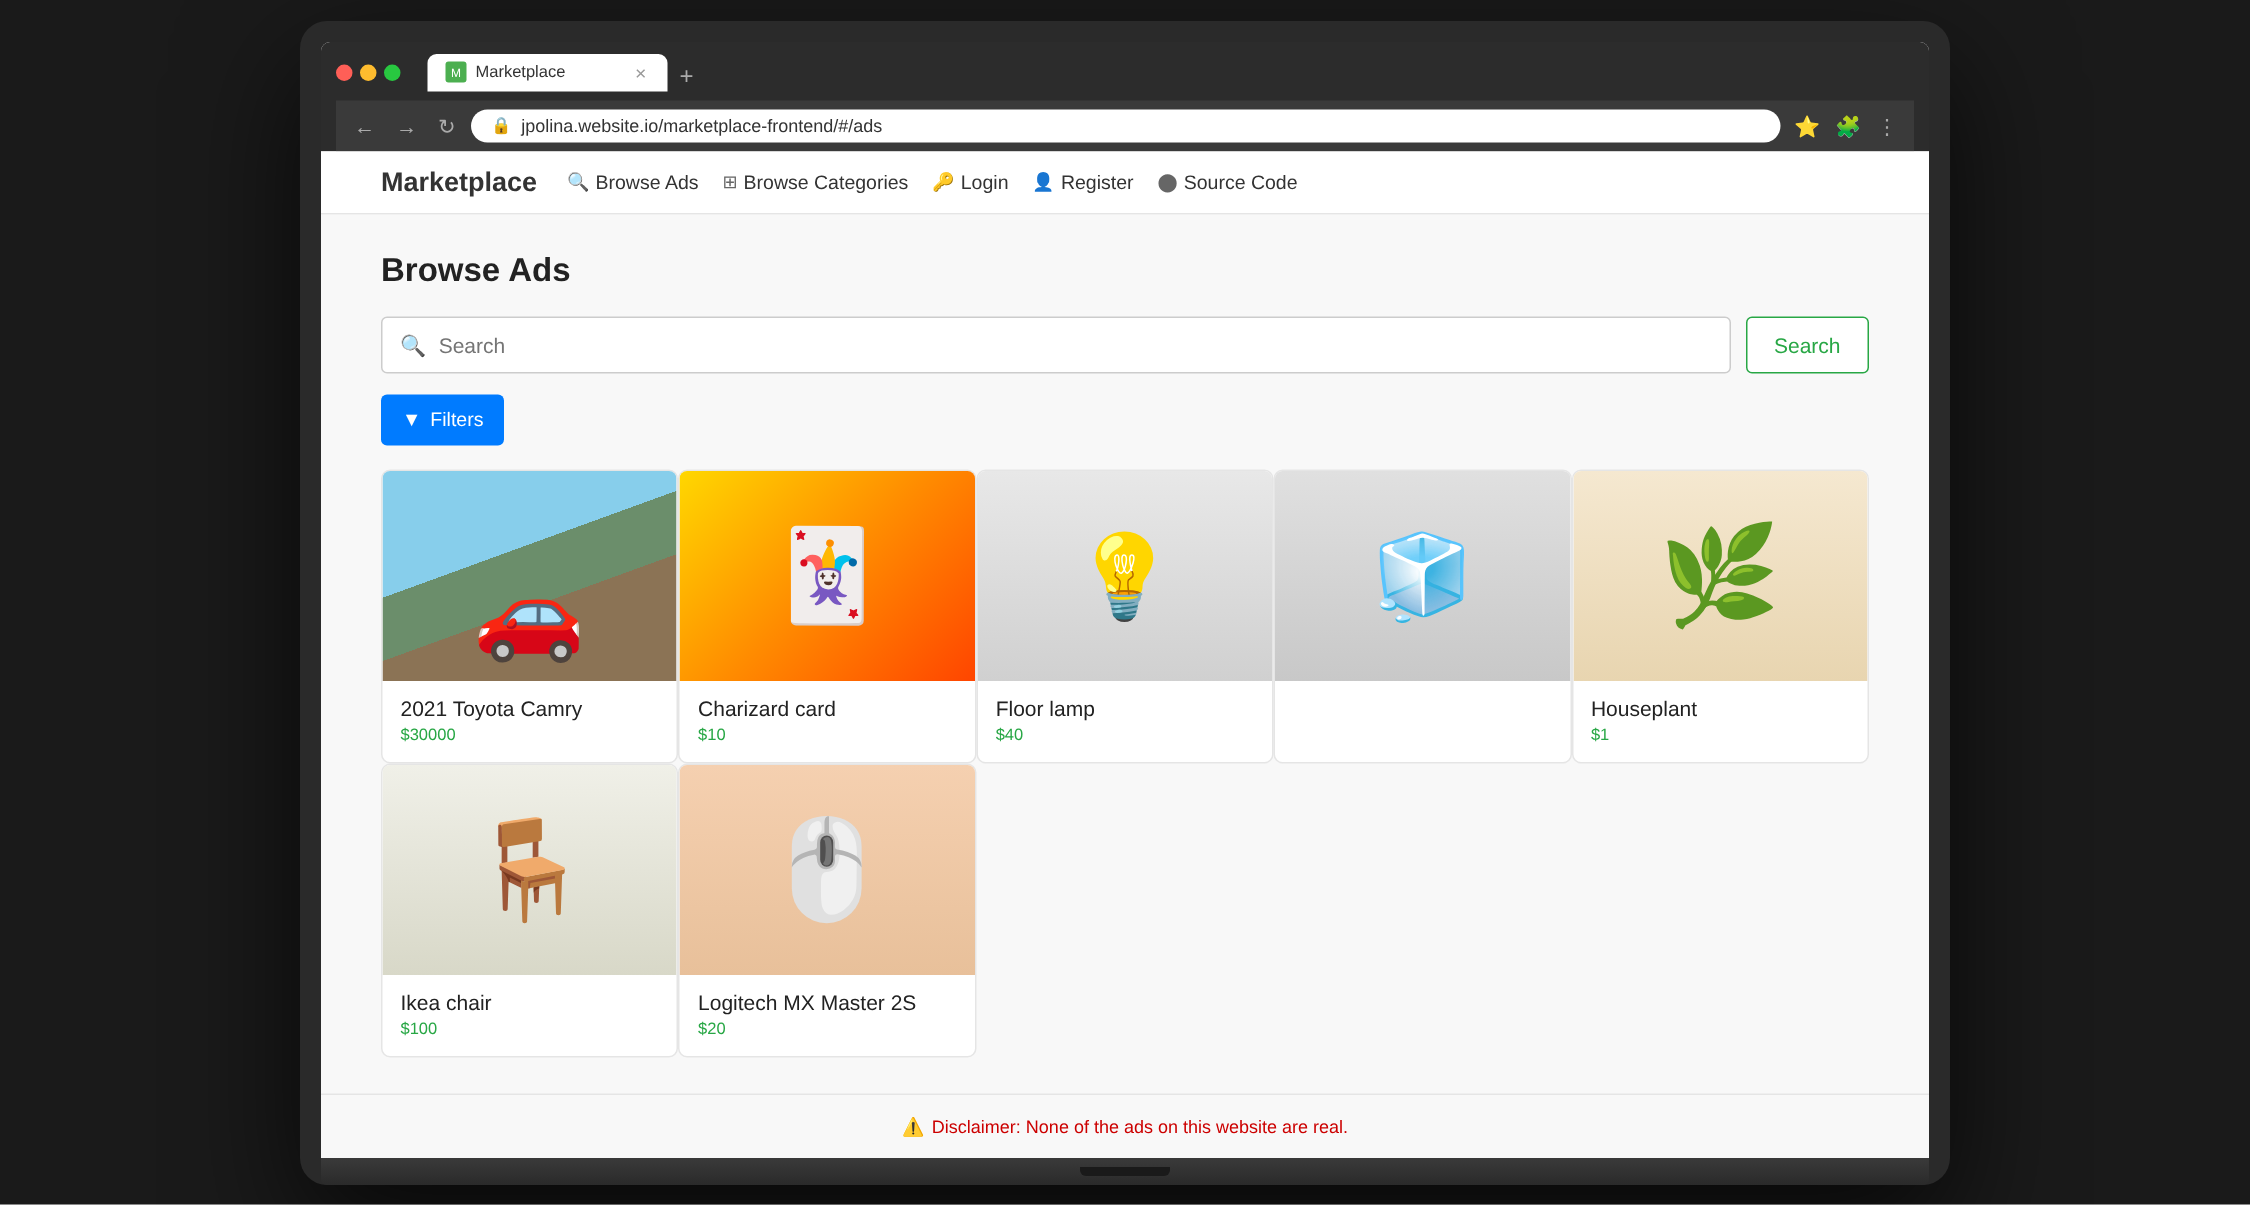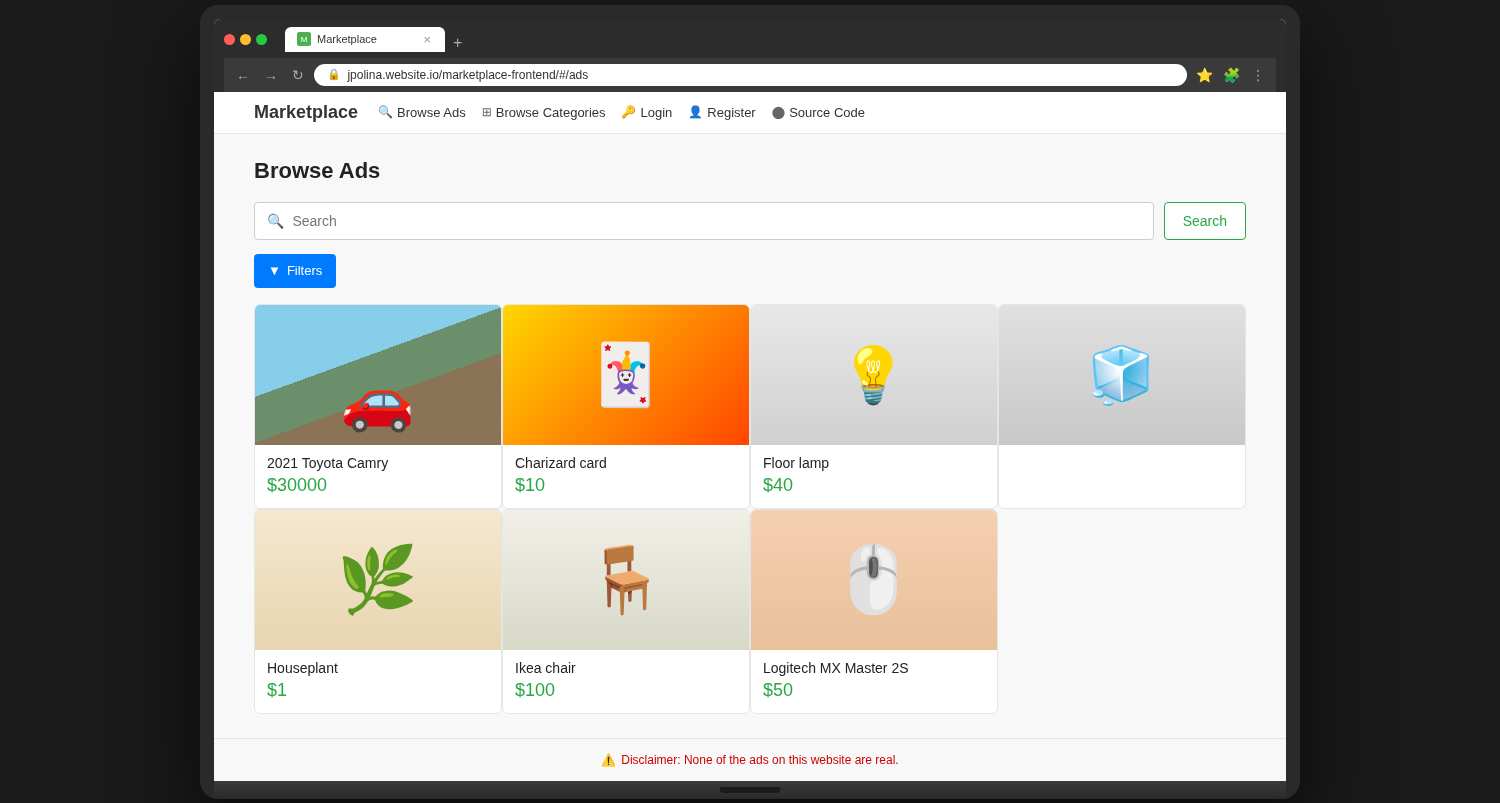--- a/index.html
+++ b/index.html
@@ -280,21 +280,21 @@
       cursor: pointer;
       display: flex;
       align-items: center;
       gap: 6px;
       height: 34px;
       margin-bottom: 16px;
     }
 
     .ads-grid {
       display: grid;
-      grid-template-columns: repeat(4, 1fr);
+      grid-template-columns: repeat(5, 1fr);
     }
 
     .ad-card {
       background: #fff;
       border: 1px solid #e5e5e5;
       border-radius: 6px;
       overflow: hidden;
       cursor: pointer;
     }
 
@@ -390,21 +390,21 @@
       padding: 10px 12px 12px;
     }
 
     .ad-title {
       font-size: 14px;
       color: #222;
       margin-bottom: 4px;
     }
 
     .ad-price {
-      font-size: 18px;
+      font-size: 11px;
       color: #28a745;
       font-weight: 500;
     }
 
     
     .site-footer {
       background: #f8f8f8;
       border-top: 1px solid #e5e5e5;
       padding: 14px;
       text-align: center;
@@ -561,21 +561,21 @@
             <div class="ad-info">
               <div class="ad-title">Ikea chair</div>
               <div class="ad-price">$100</div>
             </div>
           </div>
 
           <div class="ad-card">
             <div class="img-placeholder img-mouse"></div>
             <div class="ad-info">
               <div class="ad-title">Logitech MX Master 2S</div>
-              <div class="ad-price">$50</div>
+              <div class="ad-price">$20</div>
             </div>
           </div>
 
         </div>
       </div>
 
       <footer class="site-footer">
         <div class="footer-disclaimer">
           <span>⚠️</span>
           <span>Disclaimer: None of the ads on this website are real.</span>

